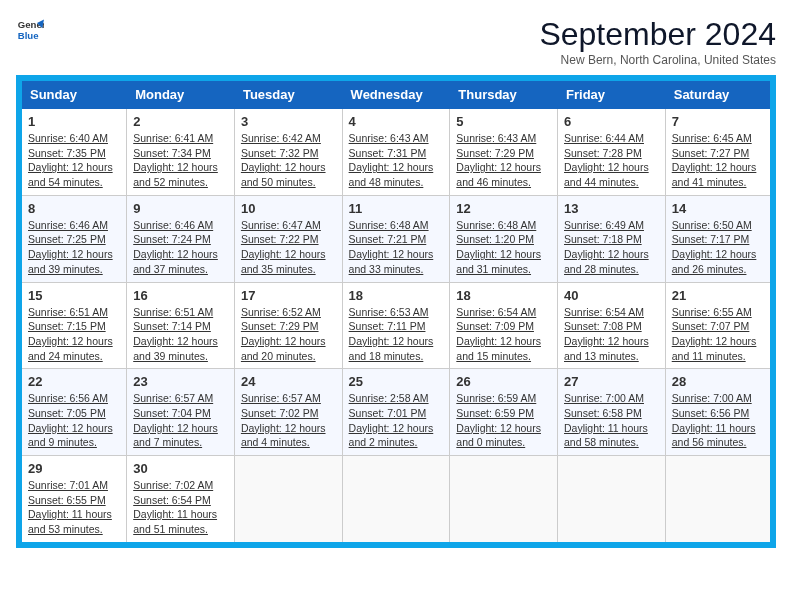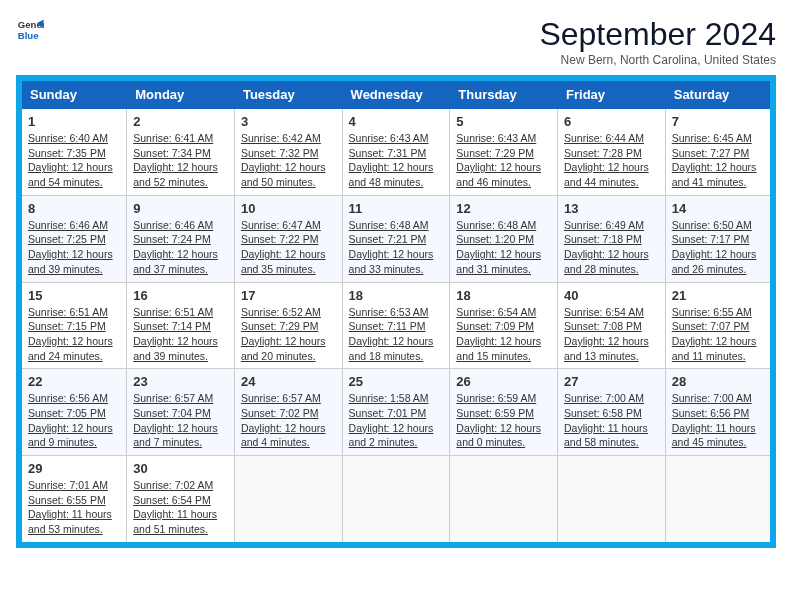--- a/index.html
+++ b/index.html
@@ -302,21 +302,21 @@
         <span class="day-number">24</span>
         <div class="day-info">
           <div>Sunrise: 6:57 AM</div>
           <div>Sunset: 7:02 PM</div>
           <div>Daylight: 12 hours and 4 minutes.</div>
         </div>
       </td>
         <td>
         <span class="day-number">25</span>
         <div class="day-info">
-          <div>Sunrise: 1:58 AM</div>
+          <div>Sunrise: 2:58 AM</div>
           <div>Sunset: 7:01 PM</div>
           <div>Daylight: 12 hours and 2 minutes.</div>
         </div>
       </td>
         <td>
         <span class="day-number">26</span>
         <div class="day-info">
           <div>Sunrise: 6:59 AM</div>
           <div>Sunset: 6:59 PM</div>
           <div>Daylight: 12 hours and 0 minutes.</div>
@@ -328,21 +328,21 @@
           <div>Sunrise: 7:00 AM</div>
           <div>Sunset: 6:58 PM</div>
           <div>Daylight: 11 hours and 58 minutes.</div>
         </div>
       </td>
         <td>
         <span class="day-number">28</span>
         <div class="day-info">
           <div>Sunrise: 7:00 AM</div>
           <div>Sunset: 6:56 PM</div>
-          <div>Daylight: 11 hours and 45 minutes.</div>
+          <div>Daylight: 11 hours and 56 minutes.</div>
         </div>
       </td>
       </tr>
       <tr>
         <td>
         <span class="day-number">29</span>
         <div class="day-info">
           <div>Sunrise: 7:01 AM</div>
           <div>Sunset: 6:55 PM</div>
           <div>Daylight: 11 hours and 53 minutes.</div>

